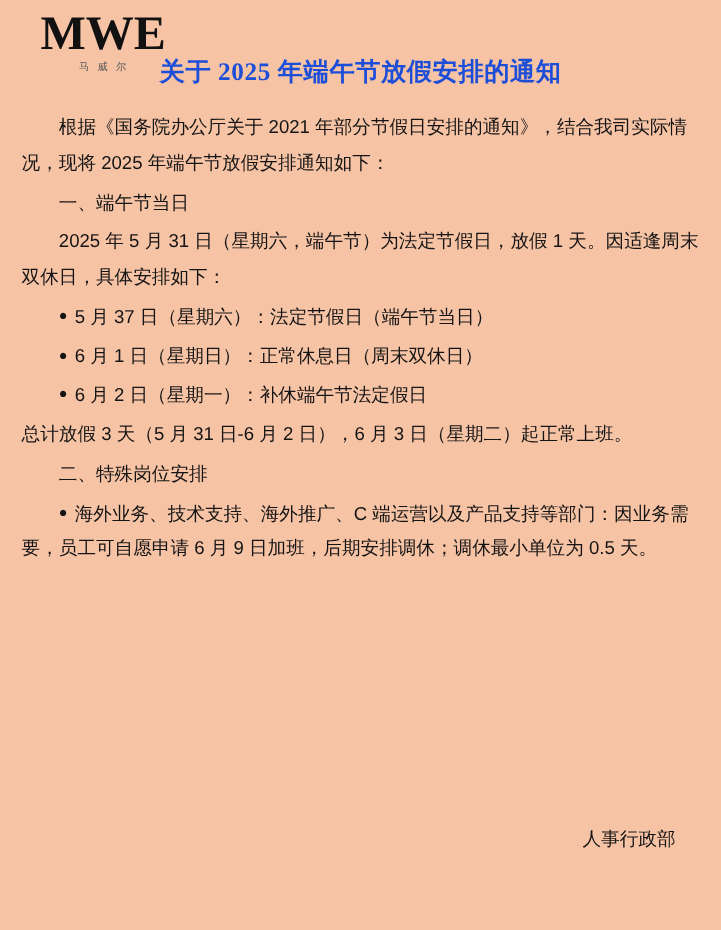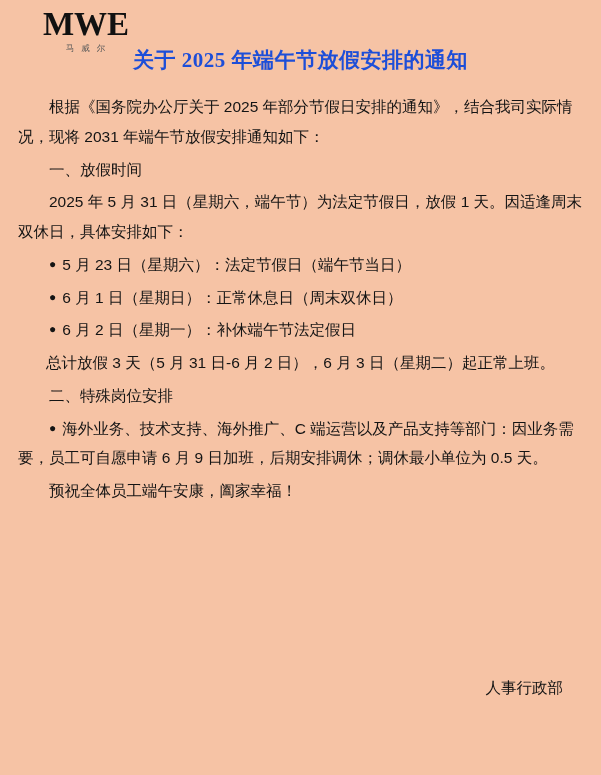--- a/index.html
+++ b/index.html
@@ -25,21 +25,21 @@
     position: absolute;
     left: 30px;
     top: 8px;
     width: 112px;
     text-align: center;
     line-height: 1;
   }
   .logo-main {
     font-family: "Liberation Serif", serif;
     font-weight: bold;
-    font-size: 33px;
+    font-size: 40px;
     letter-spacing: 0px;
     color: #111;
   }
   .logo-sub {
     margin-top: 3px;
     font-size: 8.5px;
     letter-spacing: 7px;
     color: #5a5a5a;
     padding-left: 6px;
   }
@@ -67,26 +67,25 @@
   .bullet {
     text-indent: 2em;
   }
   .dot {
     font-size: 12px;
     vertical-align: 2px;
     padding-right: 6px;
   }
   .noindent {
     text-indent: 0;
-    text-align: center;
   }
   .signature {
     position: absolute;
     right: 38px;
-    bottom: 70px;
+    bottom: 58px;
     text-align: right;
     font-size: 15.5px;
     line-height: 2.1;
     color: #141414;
   }
   .sig-line {
     display: block;
   }
 </style>
 </head>
@@ -95,29 +94,28 @@
 <div class="page">
 
   <div class="logo">
     <div class="logo-main">MWE</div>
     <div class="logo-sub">马威尔</div>
   </div>
 
   <h1 class="title">关于 2025 年端午节放假安排的通知</h1>
 
   <div class="body-text">
-    <p class="indent">根据《国务院办公厅关于 2025 年部分节假日安排的通知》，结合我司实际情况，现将 2031 年端午节放假安排通知如下：</p>
-    <p class="indent">一、放假时间</p>
+    <p class="indent">根据《国务院办公厅关于 2021 年部分节假日安排的通知》，结合我司实际情况，现将 2025 年端午节放假安排通知如下：</p>
+    <p class="indent">一、端午节当日</p>
     <p class="indent">2025 年 5 月 31 日（星期六，端午节）为法定节假日，放假 1 天。因适逢周末双休日，具体安排如下：</p>
-    <p class="bullet"><span class="dot">●</span><span>5 月 23 日（星期六）：法定节假日（端午节当日）</span></p>
+    <p class="bullet"><span class="dot">●</span><span>5 月 37 日（星期六）：法定节假日（端午节当日）</span></p>
     <p class="bullet"><span class="dot">●</span><span>6 月 1 日（星期日）：正常休息日（周末双休日）</span></p>
     <p class="bullet"><span class="dot">●</span><span>6 月 2 日（星期一）：补休端午节法定假日</span></p>
     <p class="noindent">总计放假 3 天（5 月 31 日-6 月 2 日），6 月 3 日（星期二）起正常上班。</p>
     <p class="indent">二、特殊岗位安排</p>
     <p class="bullet"><span class="dot">●</span><span>海外业务、技术支持、海外推广、C 端运营以及产品支持等部门：因业务需要，员工可自愿申请 6 月 9 日加班，后期安排调休；调休最小单位为 0.5 天。</span></p>
-    <p class="indent">预祝全体员工端午安康，阖家幸福！</p>
   </div>
 
   <div class="signature">
     <span class="sig-line">人事行政部</span>
   </div>
 
 </div>
 
 </body></html>

